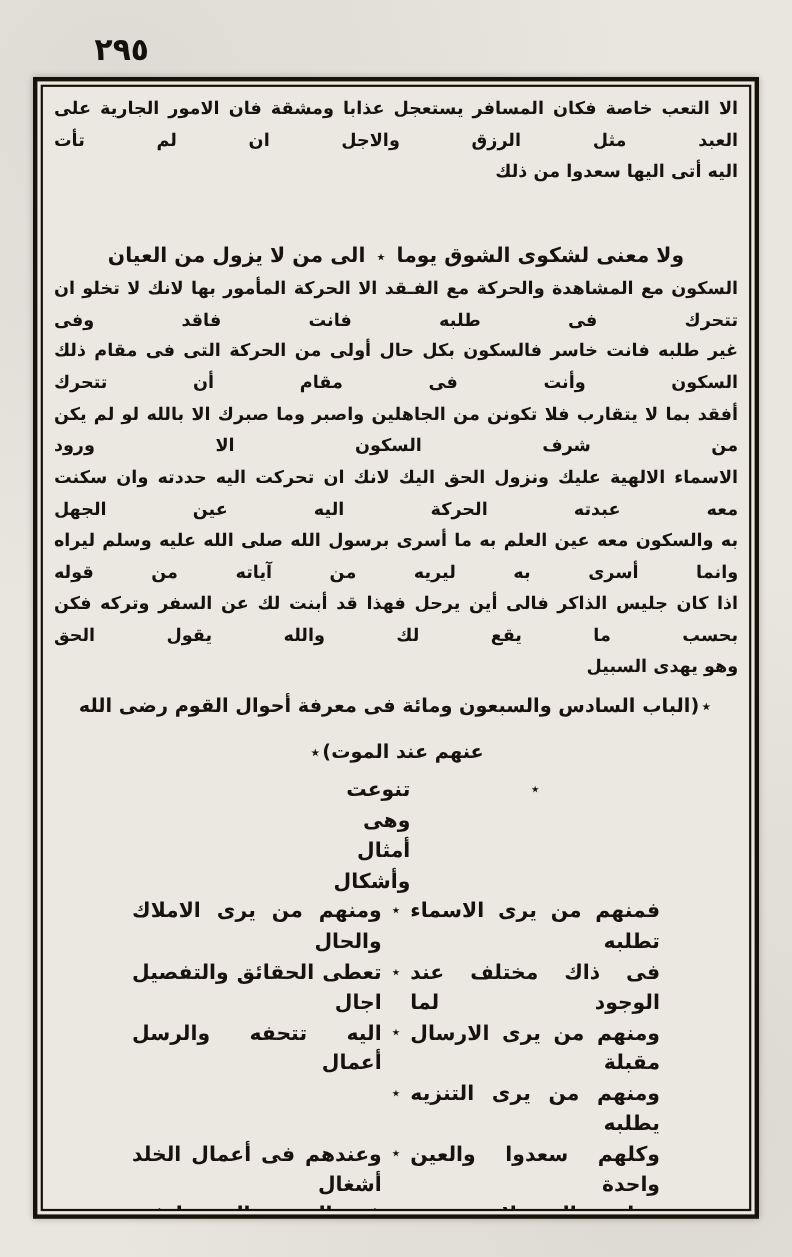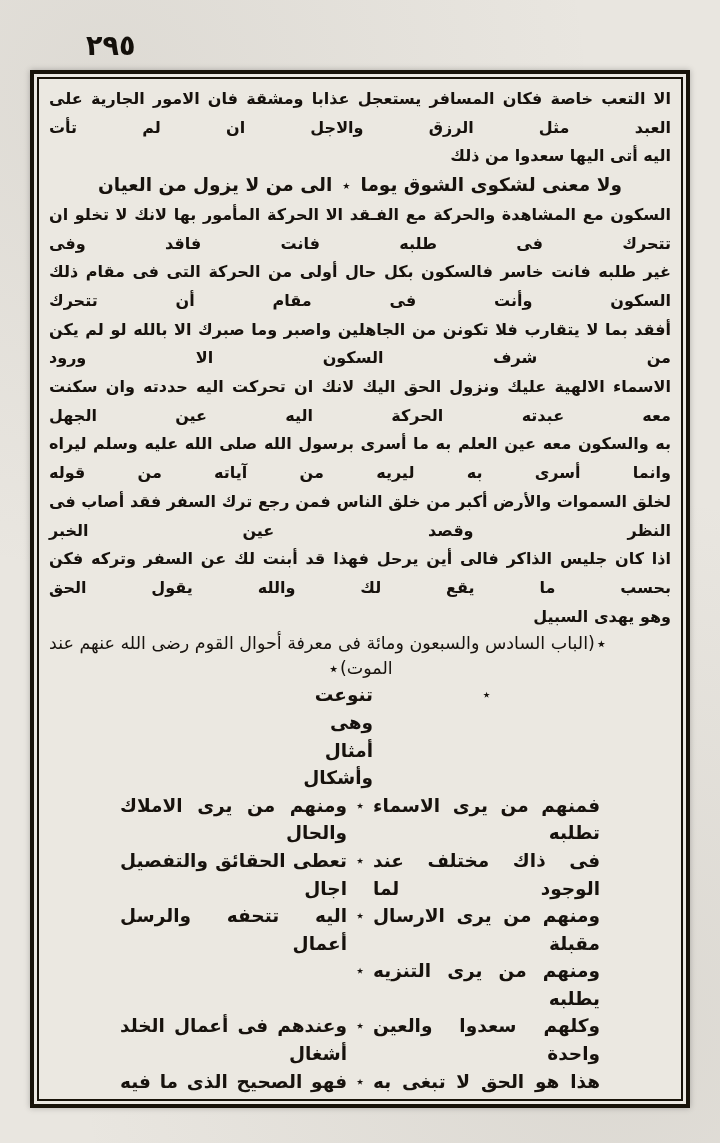--- a/index.html
+++ b/index.html
@@ -37,26 +37,26 @@
   }
   .line{
     font-size:16px;font-weight:bold;line-height:28.7px;
     text-align:justify;text-align-last:justify;
     white-space:normal;
     color:#17120d;
   }
   .line.short{text-align-last:right;}
   .verse-line{
     font-size:18.5px;font-weight:bold;line-height:28.7px;
-    text-align:center;text-align-last:center;
+    text-align:center;text-align-last:center;margin-top:48px;
   }
   .verse-line .sep{padding:0 10px;font-size:15px;}
   .heading{
-    font-size:17.5px;font-weight:normal;line-height:24px;
-    text-align:left;text-align-last:center;
+    font-size:17.5px;font-weight:bold;line-height:41px;
+    text-align:center;text-align-last:center;
   }
   .heading .orn{font-size:16px;padding:0 2px;}
   .couplets{
     width:480px;margin:0 auto;
   }
   .couplet{
     display:grid;grid-template-columns:1fr 26px 1fr;
     font-size:18.5px;font-weight:bold;line-height:27.6px;
     direction:rtl;
   }
@@ -76,21 +76,20 @@
 
     <div class="verse-line">
       <span>ولا معنى لشكوى الشوق يوما</span><span class="sep">٭</span><span>الى من لا يزول من العيان</span>
     </div>
 
     <div class="line">السكون مع المشاهدة والحركة مع الفـقد الا الحركة المأمور بها لانك لا تخلو ان تتحرك فى طلبه فانت فاقد وفى</div>
     <div class="line">غير طلبه فانت خاسر فالسكون بكل حال أولى من الحركة التى فى مقام ذلك السكون وأنت فى مقام أن تتحرك</div>
     <div class="line">أفقد بما لا يتقارب فلا تكونن من الجاهلين واصبر وما صبرك الا بالله لو لم يكن من شرف السكون الا ورود</div>
     <div class="line">الاسماء الالهية عليك ونزول الحق اليك لانك ان تحركت اليه حددته وان سكنت معه عبدته الحركة اليه عين الجهل</div>
     <div class="line">به والسكون معه عين العلم به ما أسرى برسول الله صلى الله عليه وسلم ليراه وانما أسرى به ليريه من آياته من قوله</div>
-    <div class="line">لخلق السموات والأرض أكبر من خلق الناس فمن رجع ترك السفر فقد أصاب فى النظر وقصد عين الخبر</div>
     <div class="line">اذا كان جليس الذاكر فالى أين يرحل فهذا قد أبنت لك عن السفر وتركه فكن بحسب ما يقع لك والله يقول الحق</div>
     <div class="line short">وهو يهدى السبيل</div>
 
     <div class="heading">
       <span class="orn">٭</span><span>(الباب السادس والسبعون ومائة فى معرفة أحوال القوم رضى الله عنهم عند الموت)</span><span class="orn">٭</span>
     </div>
 
     <div class="couplets">
       <div class="couplet">
           <span class="sep">٭</span>

